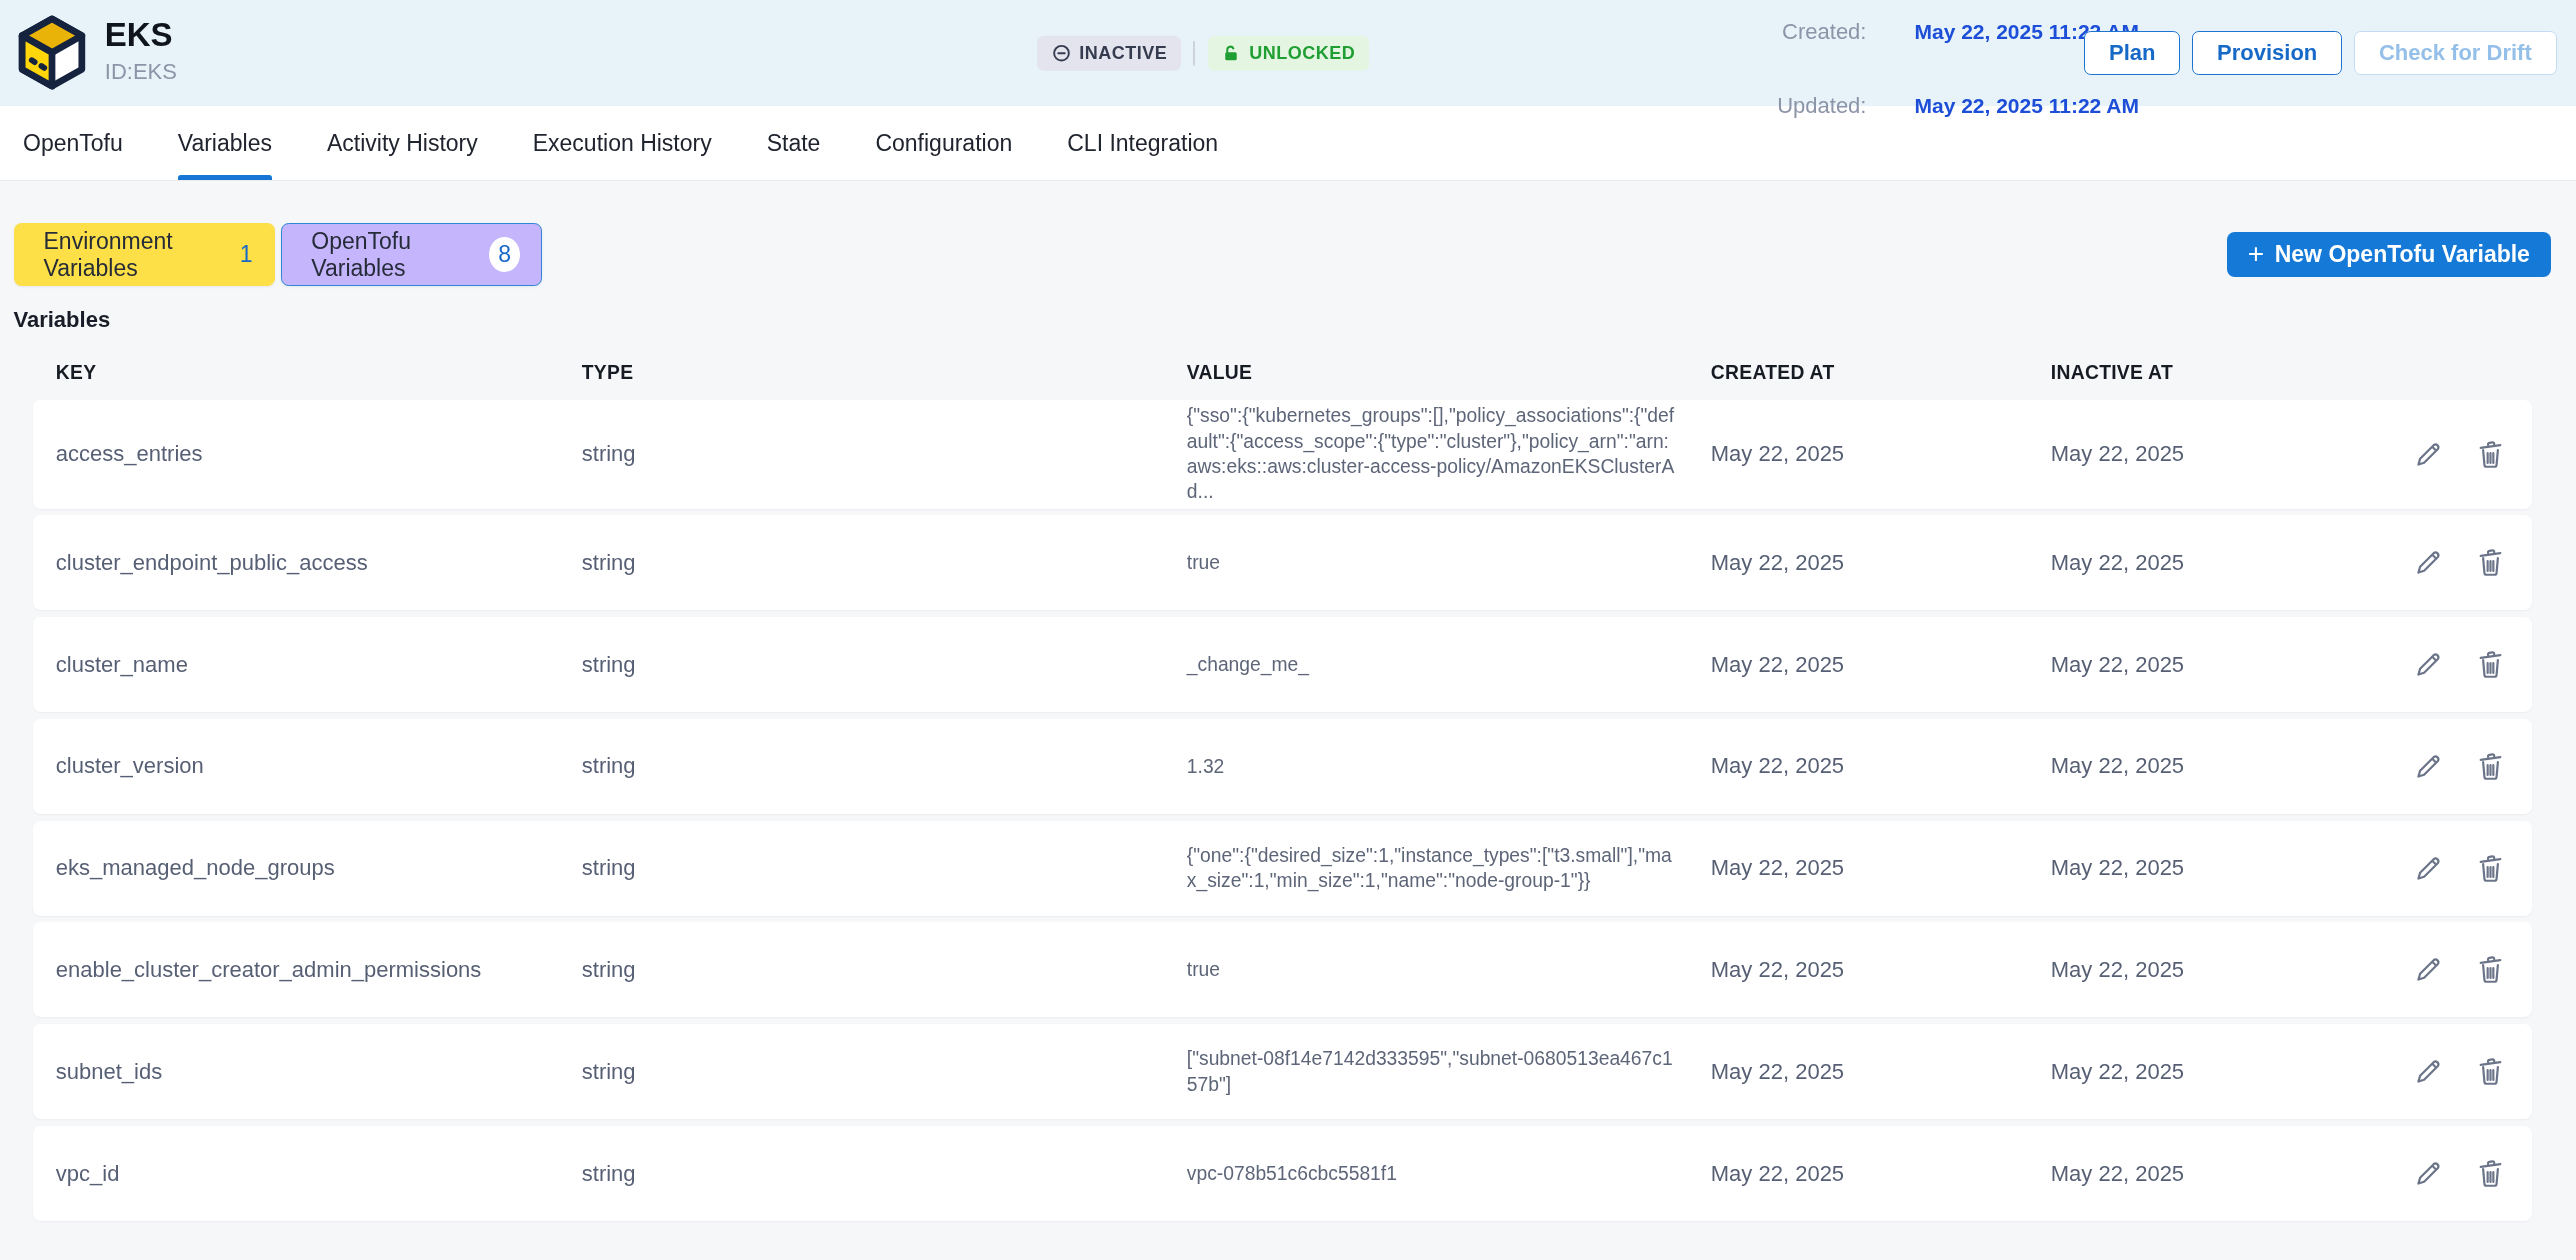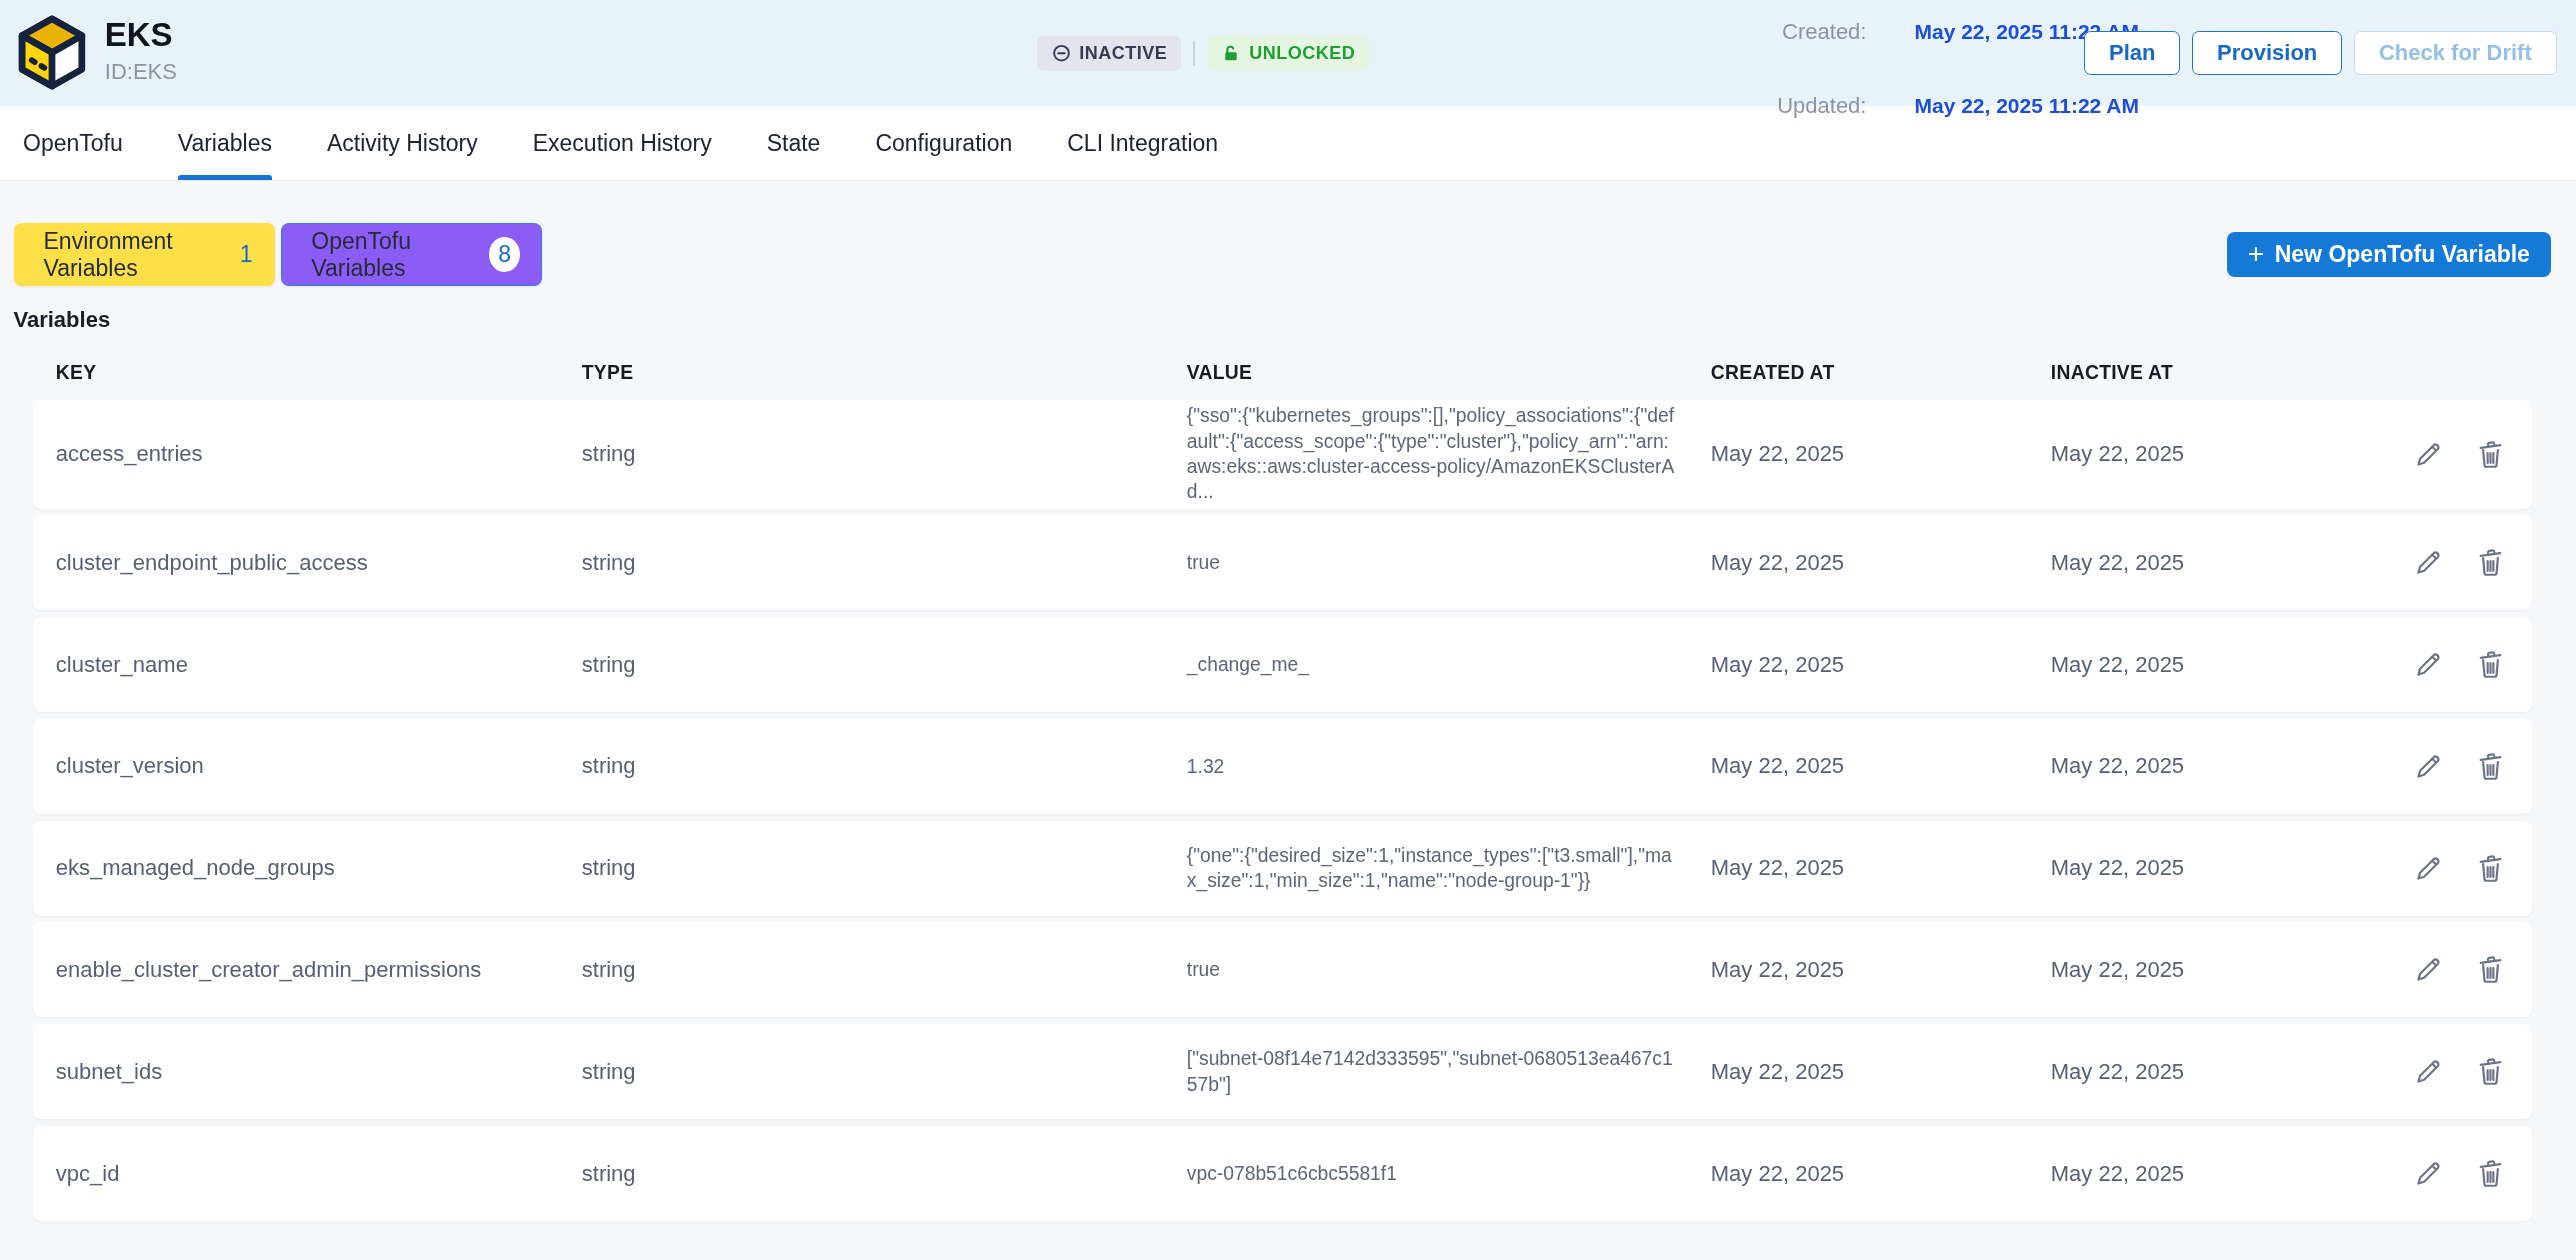--- a/index.html
+++ b/index.html
@@ -35,21 +35,21 @@
   
   .content { width:100%; height:1079px; background:#f6f7f9; padding:42px 13.5px 0 13.5px; }
 
   .vars-toolbar { display:flex; align-items:center; }
   .var-tab { width:261px; height:63px; background:#fde047; border:1.9px solid transparent; border-radius:7.7px;
     display:flex; align-items:center; justify-content:space-between; padding:0 21px 0 29px; cursor:pointer;
     box-shadow:0 1px 2.9px rgba(20,30,55,.07); }
   .var-tab + .var-tab { margin-left:6.8px; }
   .var-tab .vt-label { font-size:23px; color:#262b38; font-weight:500; }
   .var-tab .vt-count { font-size:23px; color:#1769c7; font-weight:500; }
-  .var-tab.active { background:#8b5cf6; border-color:#2f86d6; }
+  .var-tab.active { background:#c4b5fd; border-color:#2f86d6; }
   .var-tab.active .vt-count { background:#fff; width:35px; height:35px; border-radius:50%; display:flex; align-items:center; justify-content:center; }
 
   .btn-primary { margin-left:auto; margin-right:11.6px; height:45px; padding:0 21px; background:#1579d8; border:none; border-radius:7.7px;
     color:#fff; font-size:23px; font-weight:700; font-family:inherit; cursor:pointer; display:flex; align-items:center; gap:10.6px; }
   .btn-primary .plus { font-size:28px; font-weight:400; line-height:1; margin-top:-1.9px; }
 
   .section-heading { margin:21px 0 0 0; font-size:22px; font-weight:600; color:#191d27; }
 
   
   .table-wrap { margin:29px 31px 0 19.3px; }

